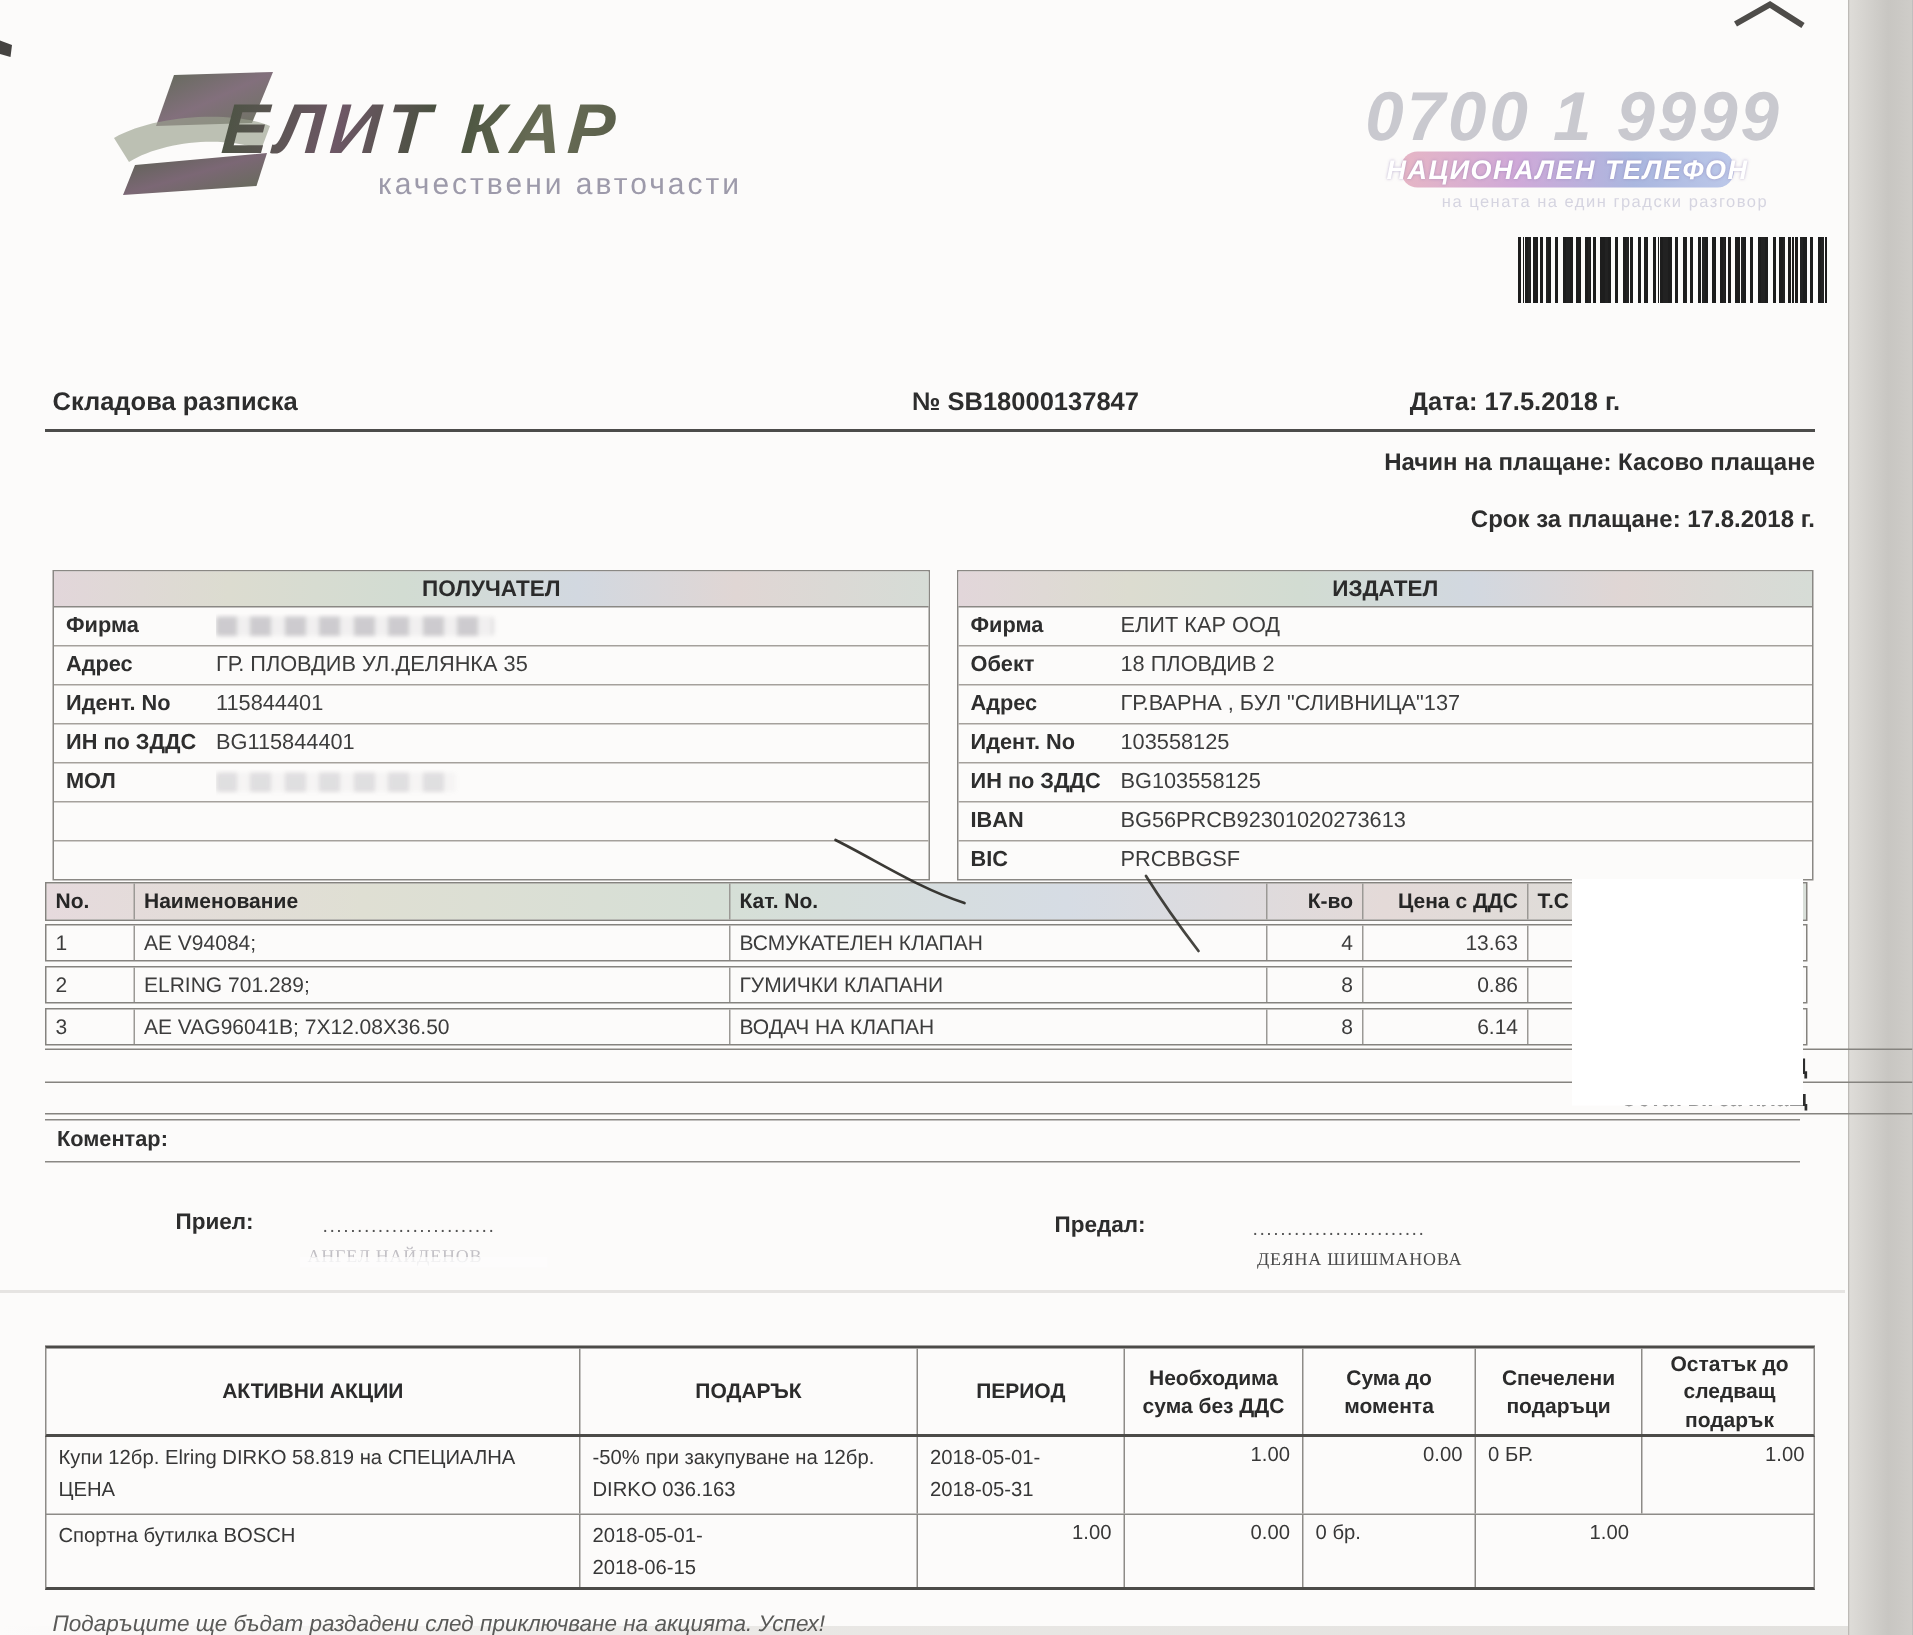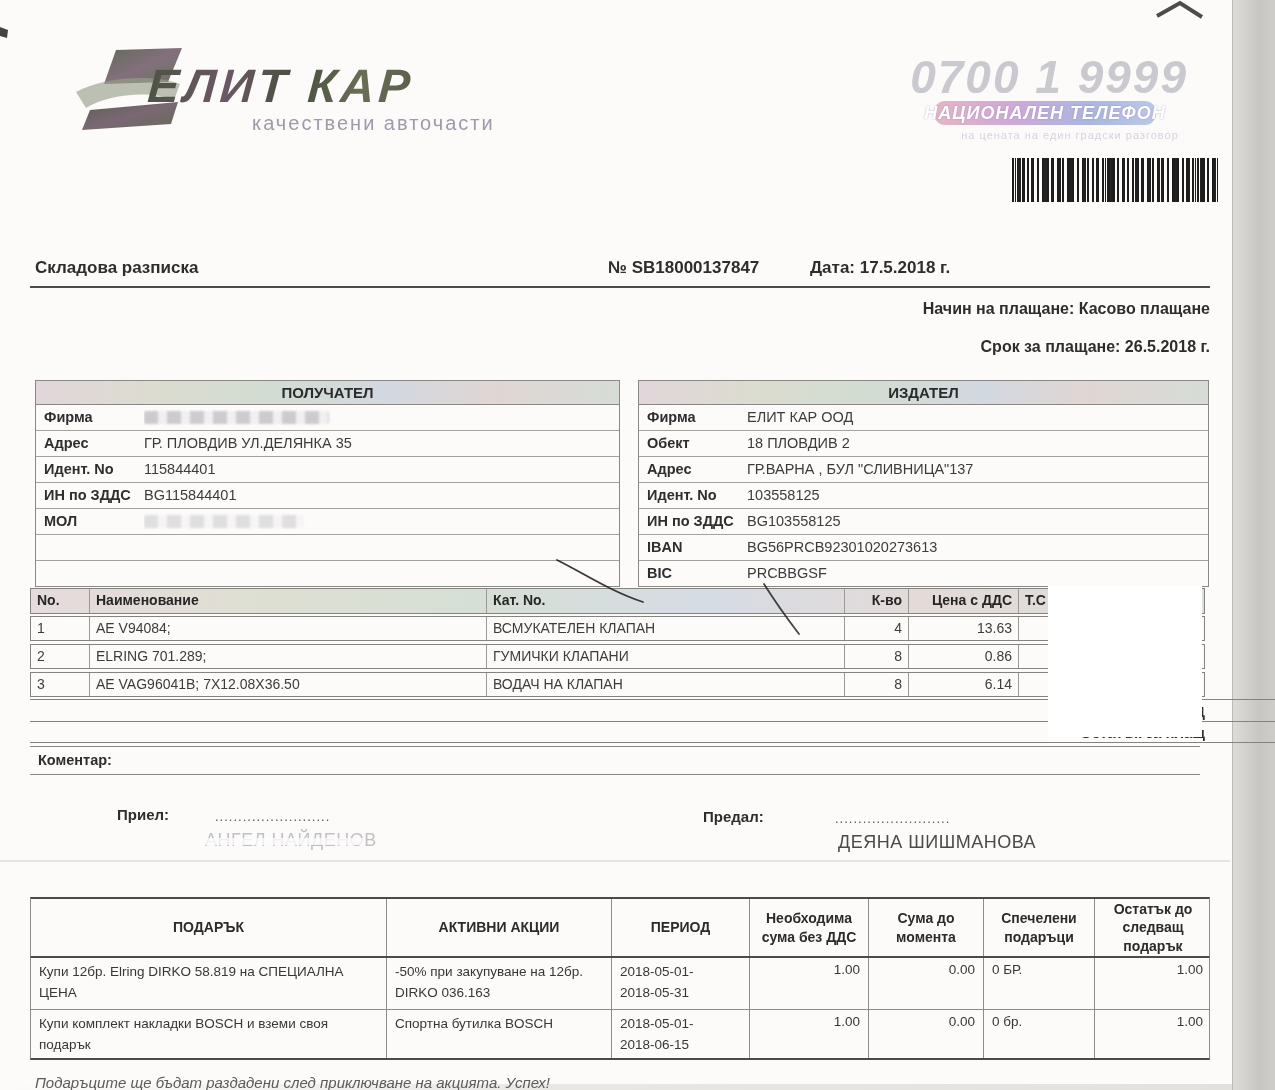--- a/index.html
+++ b/index.html
@@ -40,21 +40,21 @@
   .phone-sub{position:absolute;left:934px;top:129px;width:272px;text-align:center;
     font-size:11px;color:#d5d4e0;letter-spacing:1px;}
   .barcode{position:absolute;left:1012px;top:158px;width:206px;height:44px;
     background-image:
       repeating-linear-gradient(90deg,#1d1d1d 0 2px,transparent 2px 5px),
       repeating-linear-gradient(90deg,transparent 0 3px,#1d1d1d 3px 4px,transparent 4px 9px),
       repeating-linear-gradient(90deg,transparent 0 6px,#222 6px 9px,transparent 9px 13px);}
   
   .doc-title{position:absolute;left:35px;top:258px;font-size:17px;font-weight:bold;color:#2d2d2d;}
   .doc-number{position:absolute;left:608px;top:258px;font-size:17px;font-weight:bold;color:#2d2d2d;}
-  .doc-date{position:absolute;left:810px;top:258px;width:400px;text-align:left;font-size:17px;font-weight:bold;color:#2d2d2d;}
+  .doc-date{position:absolute;left:810px;top:258px;width:400px;text-align:center;font-size:17px;font-weight:bold;color:#2d2d2d;}
   .head-rule{position:absolute;left:30px;top:286px;width:1180px;height:2px;background:#4c4c4a;}
   .pay-method{position:absolute;left:610px;top:300px;width:600px;text-align:right;font-size:16px;font-weight:bold;color:#2d2d2d;}
   .pay-due{position:absolute;left:610px;top:338px;width:600px;text-align:right;font-size:16px;font-weight:bold;color:#2d2d2d;}
   
   .kv{position:absolute;top:380px;border:1px solid #8a8884;}
   .kv-head{height:20px;padding-top:3px;text-align:center;font-weight:bold;font-size:15px;color:#2b2b2b;
     background:linear-gradient(90deg,#e2d6da 0%,#dcdcd0 20%,#d2dcd2 40%,#d2d8e0 60%,#e0d6d4 78%,#d6dcd6 100%);
     border-bottom:1px solid #8a8884;}
   .kv-row{display:flex;height:21px;padding:4px 0 0 8px;border-bottom:1px solid #a5a19c;font-size:14.5px;color:#3c3c3c;}
   .kv-row:last-child{border-bottom:none;}
@@ -77,21 +77,21 @@
   .trow{position:absolute;left:30px;width:1175px;height:18px;padding:3px 158px 0 0;box-sizing:content-box;
     border-bottom:1px solid #85837f;text-align:right;font-weight:bold;font-size:15px;color:#2d2d2d;}
   .trow.first{border-top:1px solid #85837f;}
   .redaction{position:absolute;left:1048px;top:586px;width:154px;height:151px;background:#ffffff;}
   
   .comment{position:absolute;left:30px;top:746px;width:1162px;height:22px;padding:5px 0 0 8px;
     border-top:1px solid #8a8884;border-bottom:1px solid #8a8884;font-weight:bold;font-size:14.5px;color:#2e2e2e;}
   
   .sig-label{position:absolute;font-size:15px;font-weight:bold;color:#2d2d2d;}
   .sig-dots{position:absolute;font-size:13px;color:#555;letter-spacing:1px;}
-  .sig-name{position:absolute;font-size:18px;color:#4a4a4a;letter-spacing:.5px;}
+  .sig-name{position:absolute;font-size:12px;color:#4a4a4a;letter-spacing:.5px;font-family:Liberation Serif, serif;}
   .sig-name.erased{color:#94919b;opacity:.55;filter:blur(.4px);}
   .erase-streak{position:absolute;left:200px;top:838px;width:165px;height:7px;background:rgba(253,253,252,.78);}
   
   .prow{position:absolute;left:30px;width:1180px;display:grid;box-sizing:border-box;
     grid-template-columns:355px 225px 138px 119px 115px 111px 117px;
     border-left:1px solid #8d8b87;border-right:1px solid #8d8b87;font-size:13.5px;color:#373737;}
   .prow>div{border-left:1px solid #8d8b87;padding:4px 8px;box-sizing:border-box;overflow:hidden;}
   .prow>div:first-child{border-left:none;}
   .prow.header{border-top:2px solid #4c4b48;border-bottom:2px solid #4c4b48;}
   .prow.header>div{display:flex;align-items:center;justify-content:center;text-align:center;
@@ -134,21 +134,21 @@
     <span>НАЦИОНАЛЕН ТЕЛЕФОН</span>
   </div>
   <div class="phone-sub">на цената на един градски разговор</div>
   <div class="barcode"></div>
 
   <div class="doc-title">Складова разписка</div>
   <div class="doc-number">№ SB18000137847</div>
   <div class="doc-date">Дата: 17.5.2018 г.</div>
   <div class="head-rule"></div>
   <div class="pay-method">Начин на плащане: Касово плащане</div>
-  <div class="pay-due">Срок за плащане: 26.5.2018 г.</div>
+  <div class="pay-due">Срок за плащане: 17.8.2018 г.</div>
 
   <div class="kv recipient">
     <div class="kv-head">ПОЛУЧАТЕЛ</div>
     <div class="kv-row">
       <span class="kv-label">Фирма</span>
       <span class="kv-value"><span class="smudge" style="width:185px"></span></span>
     </div>
     <div class="kv-row">
       <span class="kv-label">Адрес</span>
       <span class="kv-value">ГР. ПЛОВДИВ УЛ.ДЕЛЯНКА 35</span>
@@ -247,40 +247,39 @@
 
   <div class="sig-label" style="left:117px;top:806px">Приел:</div>
   <div class="sig-dots" style="left:215px;top:809px">.........................</div>
   <div class="sig-name erased" style="left:205px;top:830px">АНГЕЛ НАЙДЕНОВ</div>
   <div class="erase-streak"></div>
   <div class="sig-label" style="left:703px;top:808px">Предал:</div>
   <div class="sig-dots" style="left:835px;top:811px">.........................</div>
   <div class="sig-name" style="left:838px;top:832px">ДЕЯНА ШИШМАНОВА</div>
 
   <div class="prow header" style="top:897px;height:61px">
+    <div>АКТИВНИ АКЦИИ</div>
     <div>ПОДАРЪК</div>
-    <div>АКТИВНИ АКЦИИ</div>
     <div>ПЕРИОД</div>
     <div>Необходима сума без ДДС</div>
     <div>Сума до момента</div>
     <div>Спечелени подаръци</div>
     <div>Остатък до следващ подарък</div>
   </div>
   <div class="prow r1" style="top:958px;height:52px">
     <div class="wrap">Купи 12бр. Elring DIRKO 58.819 на СПЕЦИАЛНА ЦЕНА</div>
     <div class="wrap">-50% при закупуване на 12бр. DIRKO 036.163</div>
     <div class="pre">2018-05-01-
 2018-05-31</div>
     <div class="num">1.00</div>
     <div class="num">0.00</div>
     <div class="won">0 БР.</div>
     <div class="num">1.00</div>
   </div>
   <div class="prow r2" style="top:1010px;height:50px">
-    <div class="wrap">Купи комплект накладки BOSCH и вземи своя подарък</div>
     <div class="wrap">Спортна бутилка BOSCH</div>
     <div class="pre">2018-05-01-
 2018-06-15</div>
     <div class="num">1.00</div>
     <div class="num">0.00</div>
     <div class="won">0 бр.</div>
     <div class="num">1.00</div>
   </div>
 
   <div class="footer-note">Подаръците ще бъдат раздадени след приключване на акцията. Успех!</div>

